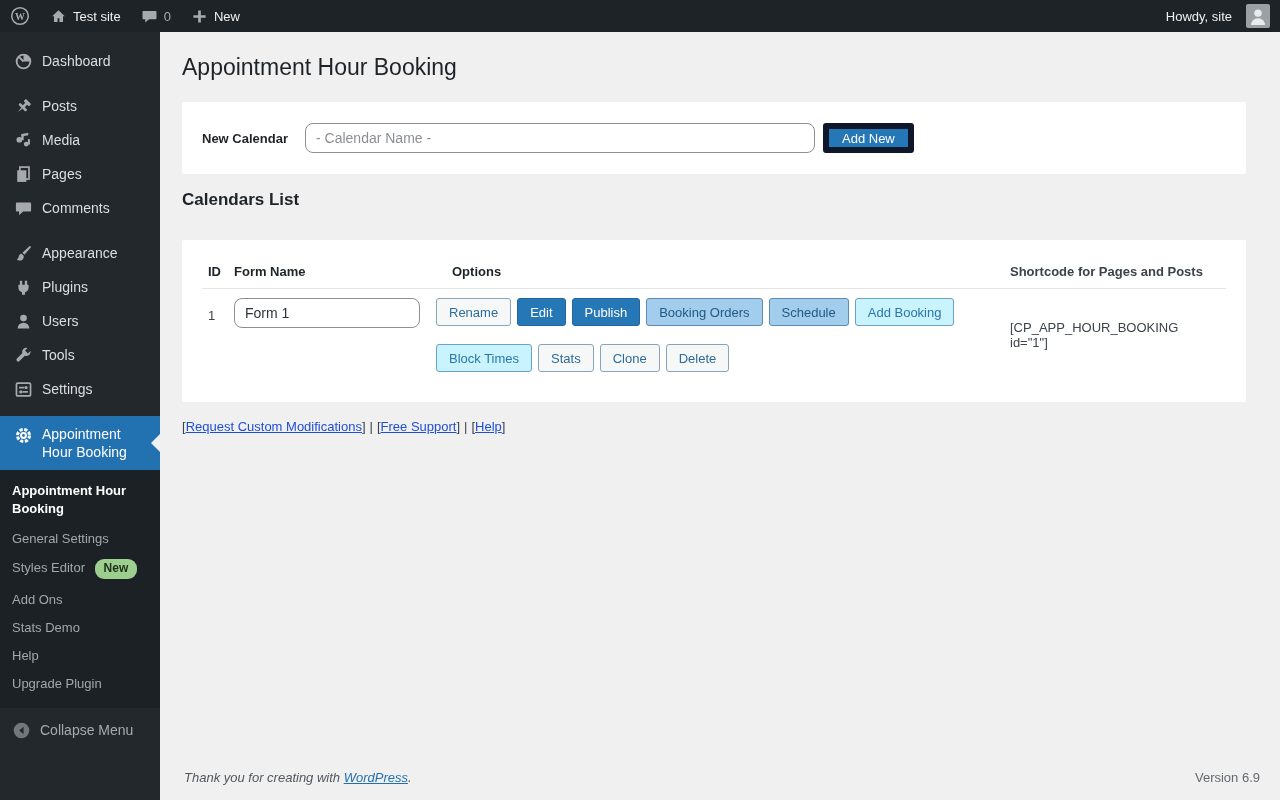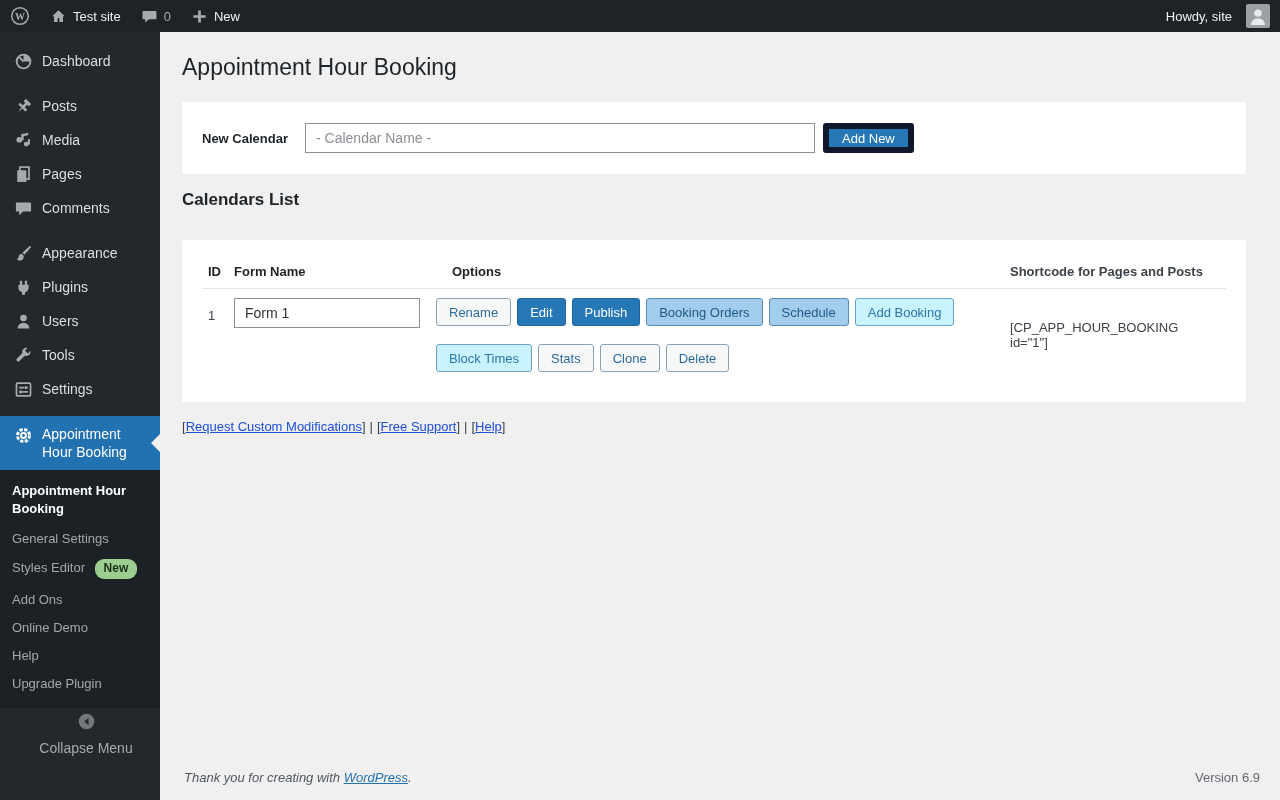--- a/index.html
+++ b/index.html
@@ -31,31 +31,31 @@
   .notch { position:absolute; right:0; top:50%; margin-top:-9px; width:0; height:0;
     border-top:9px solid transparent; border-bottom:9px solid transparent; border-right:9px solid #f0f0f1; }
 
   .submenu { background:#1c2126; padding:9px 0 10px; }
   .submenu-item { display:block; padding:6px 12px 7px; color:#a2a7ac; font-size:13px; line-height:15px; cursor:pointer; }
   .submenu-item.current { color:#fff; font-weight:bold; line-height:18px; padding-top:3px; }
   .badge-new { display:inline-block; background:#9ccf8f; color:#20331a; font-size:12px; font-weight:bold;
     border-radius:9px; padding:2px 9px 3px; margin-left:6px; }
 
   .collapse-item { display:flex; align-items:center; gap:9px; height:36px; padding-left:12px;
-    color:#a7aaad; font-size:14px; cursor:pointer; margin-top:4px;flex-direction:column; }
+    color:#a7aaad; font-size:14px; cursor:pointer; margin-top:4px; }
 
   
   .content { margin-left:160px; height:768px; margin-top:32px; padding:21px 22px 0; 
     display:flex; flex-direction:column; }
   .page-title { font-size:23px; font-weight:400; color:#1d2327; line-height:29px; }
 
   .panel { background:#fff; border-radius:2px; margin-right:12px; }
   .panel-newcal { margin-top:20px; padding:21px 20px; display:flex; align-items:center; }
   .newcal-label { font-weight:bold; width:103px; flex:none; }
-  .wp-input { height:30px; border:1px solid #8c8f94; border-radius:0; padding:0 10px; font-size:14px;
+  .wp-input { height:30px; border:1px solid #8c8f94; border-radius:8px; padding:0 10px; font-size:14px;
     font-family:"Liberation Sans", sans-serif; color:#2c3338; background:#fff; }
   .wp-input::placeholder { color:#8c8f94; }
   .newcal-input { width:510px; }
   .btn-primary { margin-left:8px; height:30px; padding:0 13px; background:#2577b5; border:6px solid #0f172a;
     color:#fff; border-radius:3px; font-size:13px; font-family:"Liberation Sans", sans-serif; cursor:pointer; }
 
   .section-heading { margin-top:16px; font-size:17px; font-weight:bold; color:#1d2327; }
 
   .panel-table { margin-top:30px; padding:24px 20px 30px; }
   .trow { display:flex; }
@@ -256,21 +256,21 @@
     </div>
 
     <div class="submenu">
       <div class="submenu-item current">Appointment Hour Booking</div>
       <div class="submenu-item">General Settings</div>
       <div class="submenu-item">
         <span>Styles Editor</span>
         <span class="badge-new">New</span>
       </div>
       <div class="submenu-item">Add Ons</div>
-      <div class="submenu-item">Online Demo</div>
+      <div class="submenu-item">Stats Demo</div>
       <div class="submenu-item">Help</div>
       <div class="submenu-item">Upgrade Plugin</div>
     </div>
 
     <div class="collapse-item">
       <span class="mi-ico">
         <svg viewBox="0 0 20 20" width="19" height="19">
             <circle cx="10" cy="10" r="8.2" fill="#72777c"></circle>
             <path d="M12.2 6 7.6 10l4.6 4z" fill="#23282d"></path>
           </svg>

